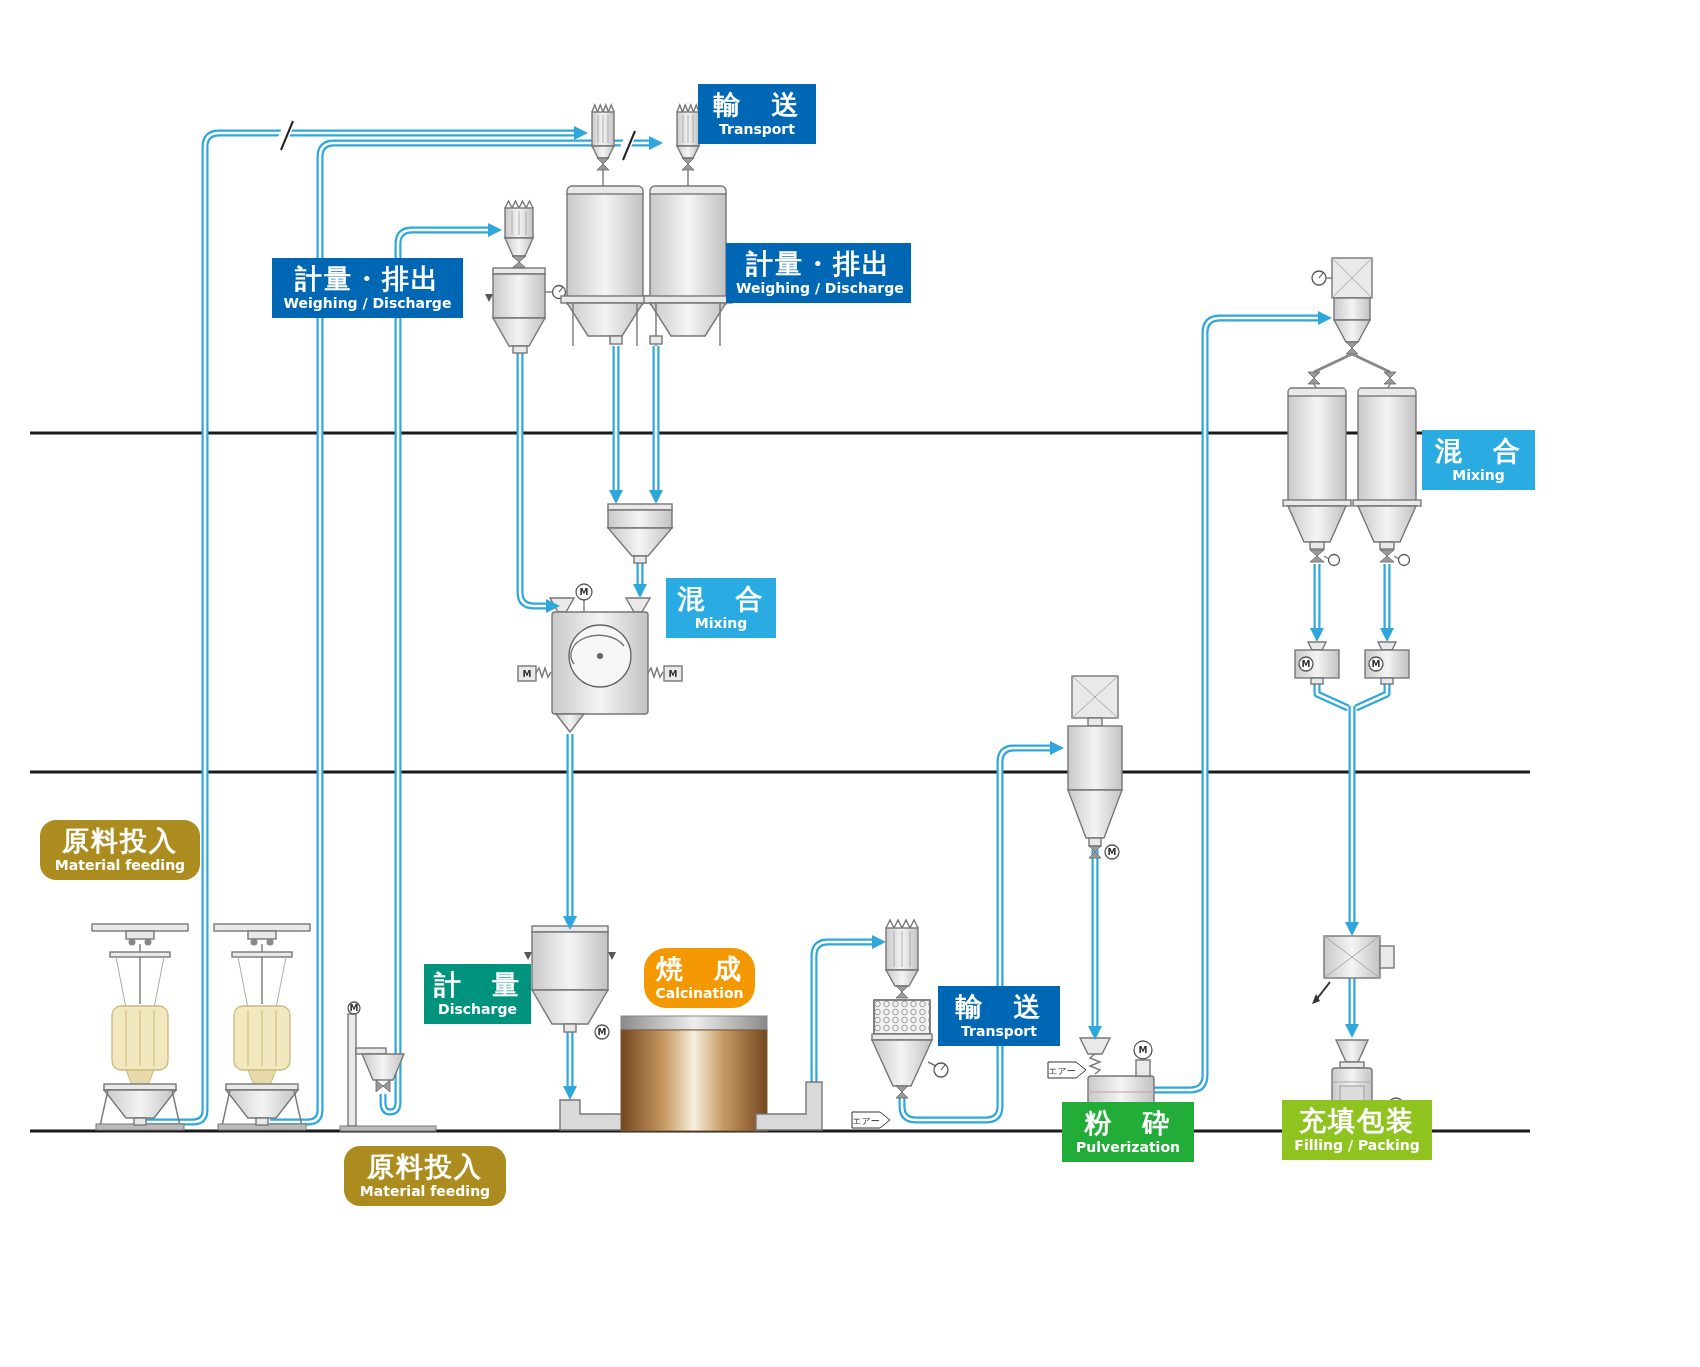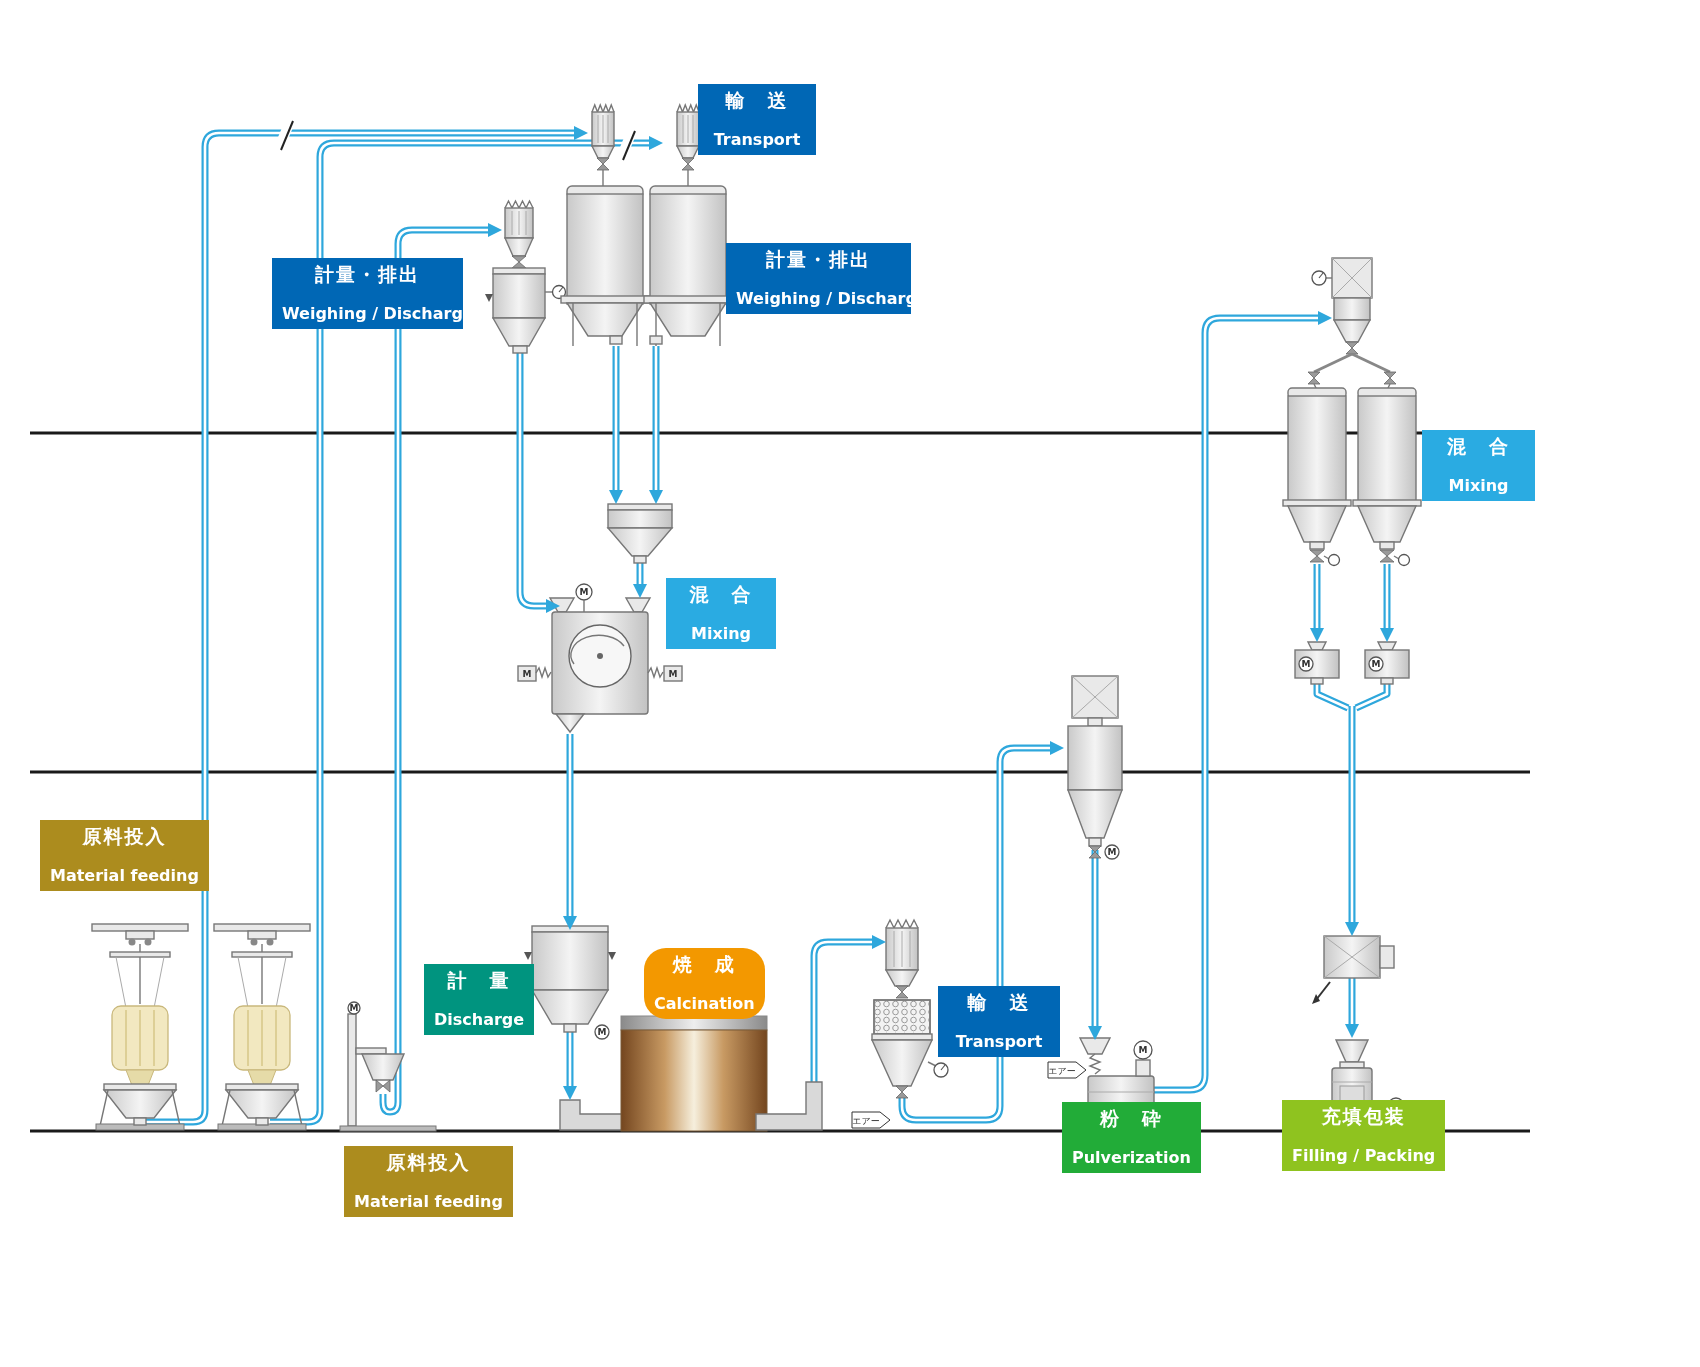--- a/index.html
+++ b/index.html
@@ -1,25 +1,25 @@
 <!DOCTYPE html>
 <html style="--process_blue: #0067b5; --mixing_blue: #2aabe2; --feeding_gold: #ac8c1e; --weighing_teal: #00947f; --calcination_orange: #f39800; --pulverization_green: #22ac38; --filling_green: #8fc31f; --pipe_blue: #2ea7dc;"><head>
 <meta charset="utf-8">
 <style>
   html,body{margin:0;padding:0;background:#fff;}
   .stage{position:relative;width:1700px;height:1367px;background:#fff;overflow:hidden;
          font-family:"DejaVu Sans","Liberation Sans",sans-serif;}
   .stage svg{position:absolute;left:0;top:0;}
   
   .plabel{position:absolute;color:#fff;text-align:center;padding:6px 10px;line-height:1.12;box-sizing:border-box;}
-  .plabel .jp{font-size:19px;font-weight:bold;letter-spacing:2px;white-space:nowrap;}
-  .plabel .en{font-size:16px;font-weight:bold;white-space:nowrap;margin-top:20px;}
+  .plabel .jp{font-size:27px;font-weight:bold;letter-spacing:2px;white-space:nowrap;}
+  .plabel .en{font-size:14px;font-weight:bold;white-space:nowrap;margin-top:2px;}
   .c-process{background:var(--process_blue,#0067b5);}
   .c-mixing{background:var(--mixing_blue,#2aabe2);}
-  .c-feeding{background:var(--feeding_gold,#ac8c1e);}
+  .c-feeding{background:var(--feeding_gold,#ac8c1e);border-radius:16px;}
   .c-weighing{background:var(--weighing_teal,#00947f);}
   .c-calcination{background:var(--calcination_orange,#f39800);border-radius:22px;}
   .c-pulverization{background:var(--pulverization_green,#22ac38);}
   .c-filling{background:var(--filling_green,#8fc31f);}
   
   .floor{stroke:#1a1a1a;stroke-width:3;}
   .po{fill:none;stroke:var(--pipe_blue,#2ea7dc);stroke-width:7;stroke-linejoin:round;}
   .pi{fill:none;stroke:#fff;stroke-width:2.6;stroke-linejoin:round;}
   .ah{fill:var(--pipe_blue,#2ea7dc);stroke:none;}
   .met{fill:url(#mg);stroke:#777;stroke-width:1.4;}

